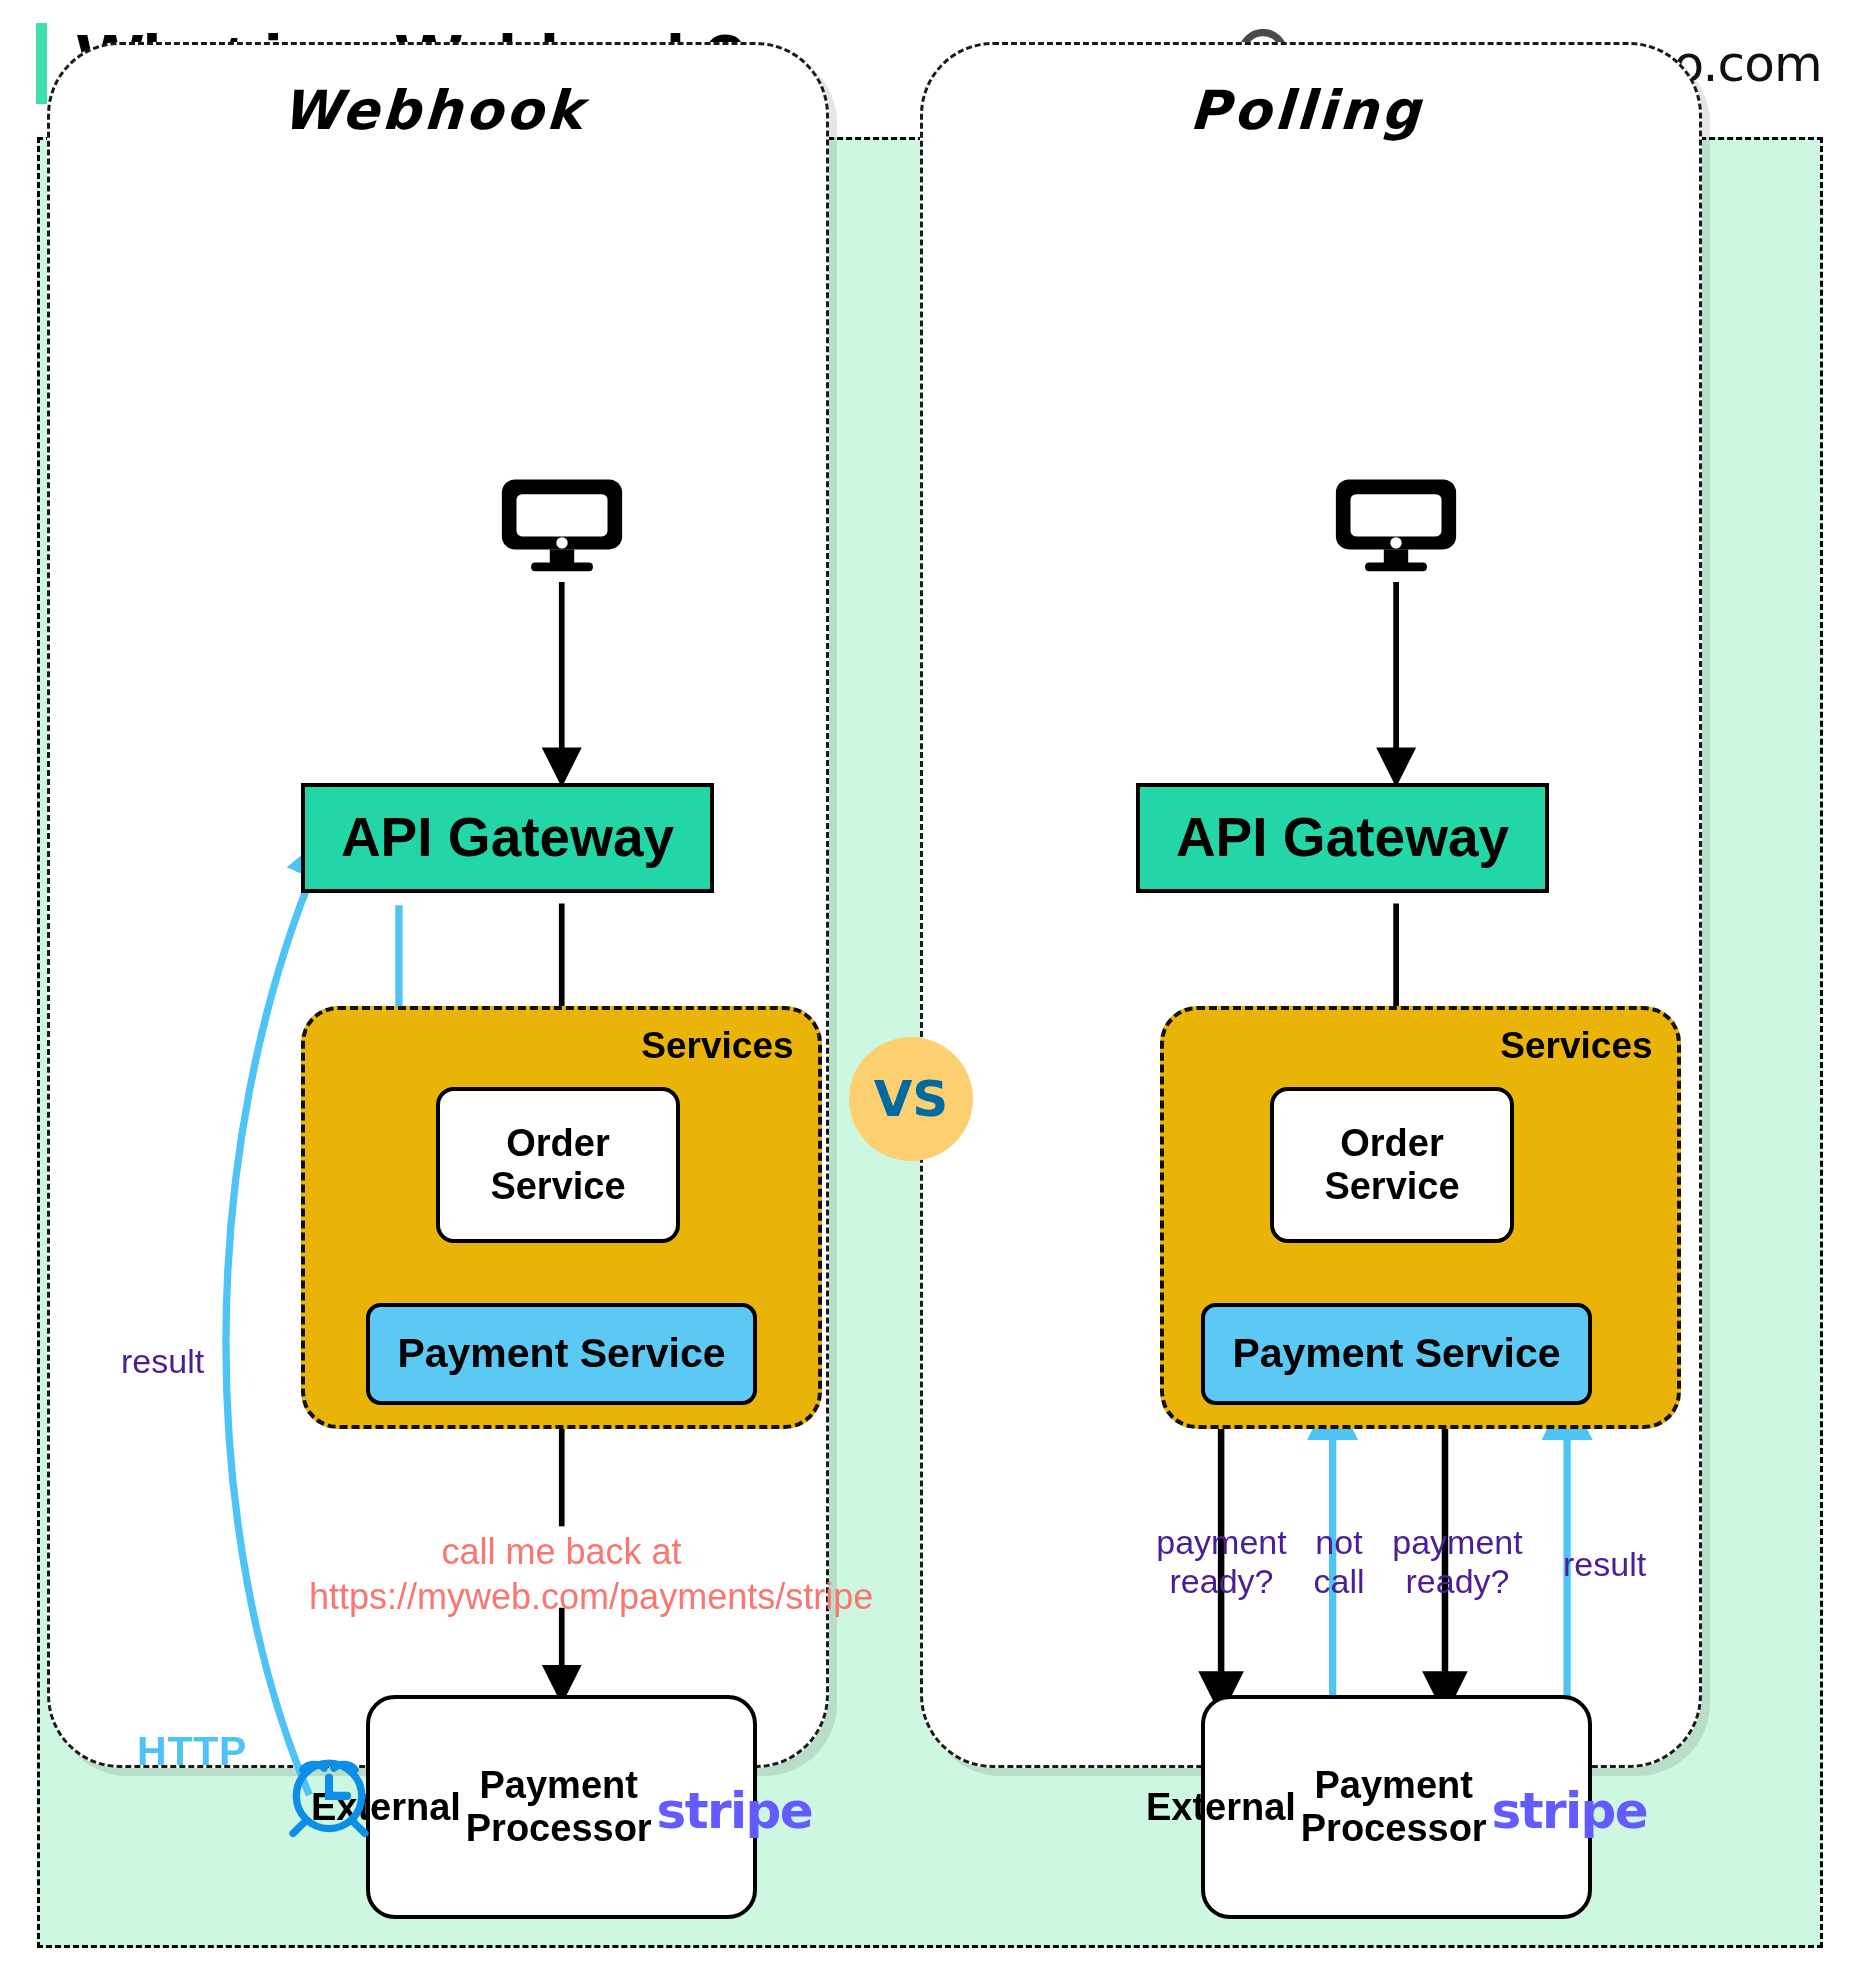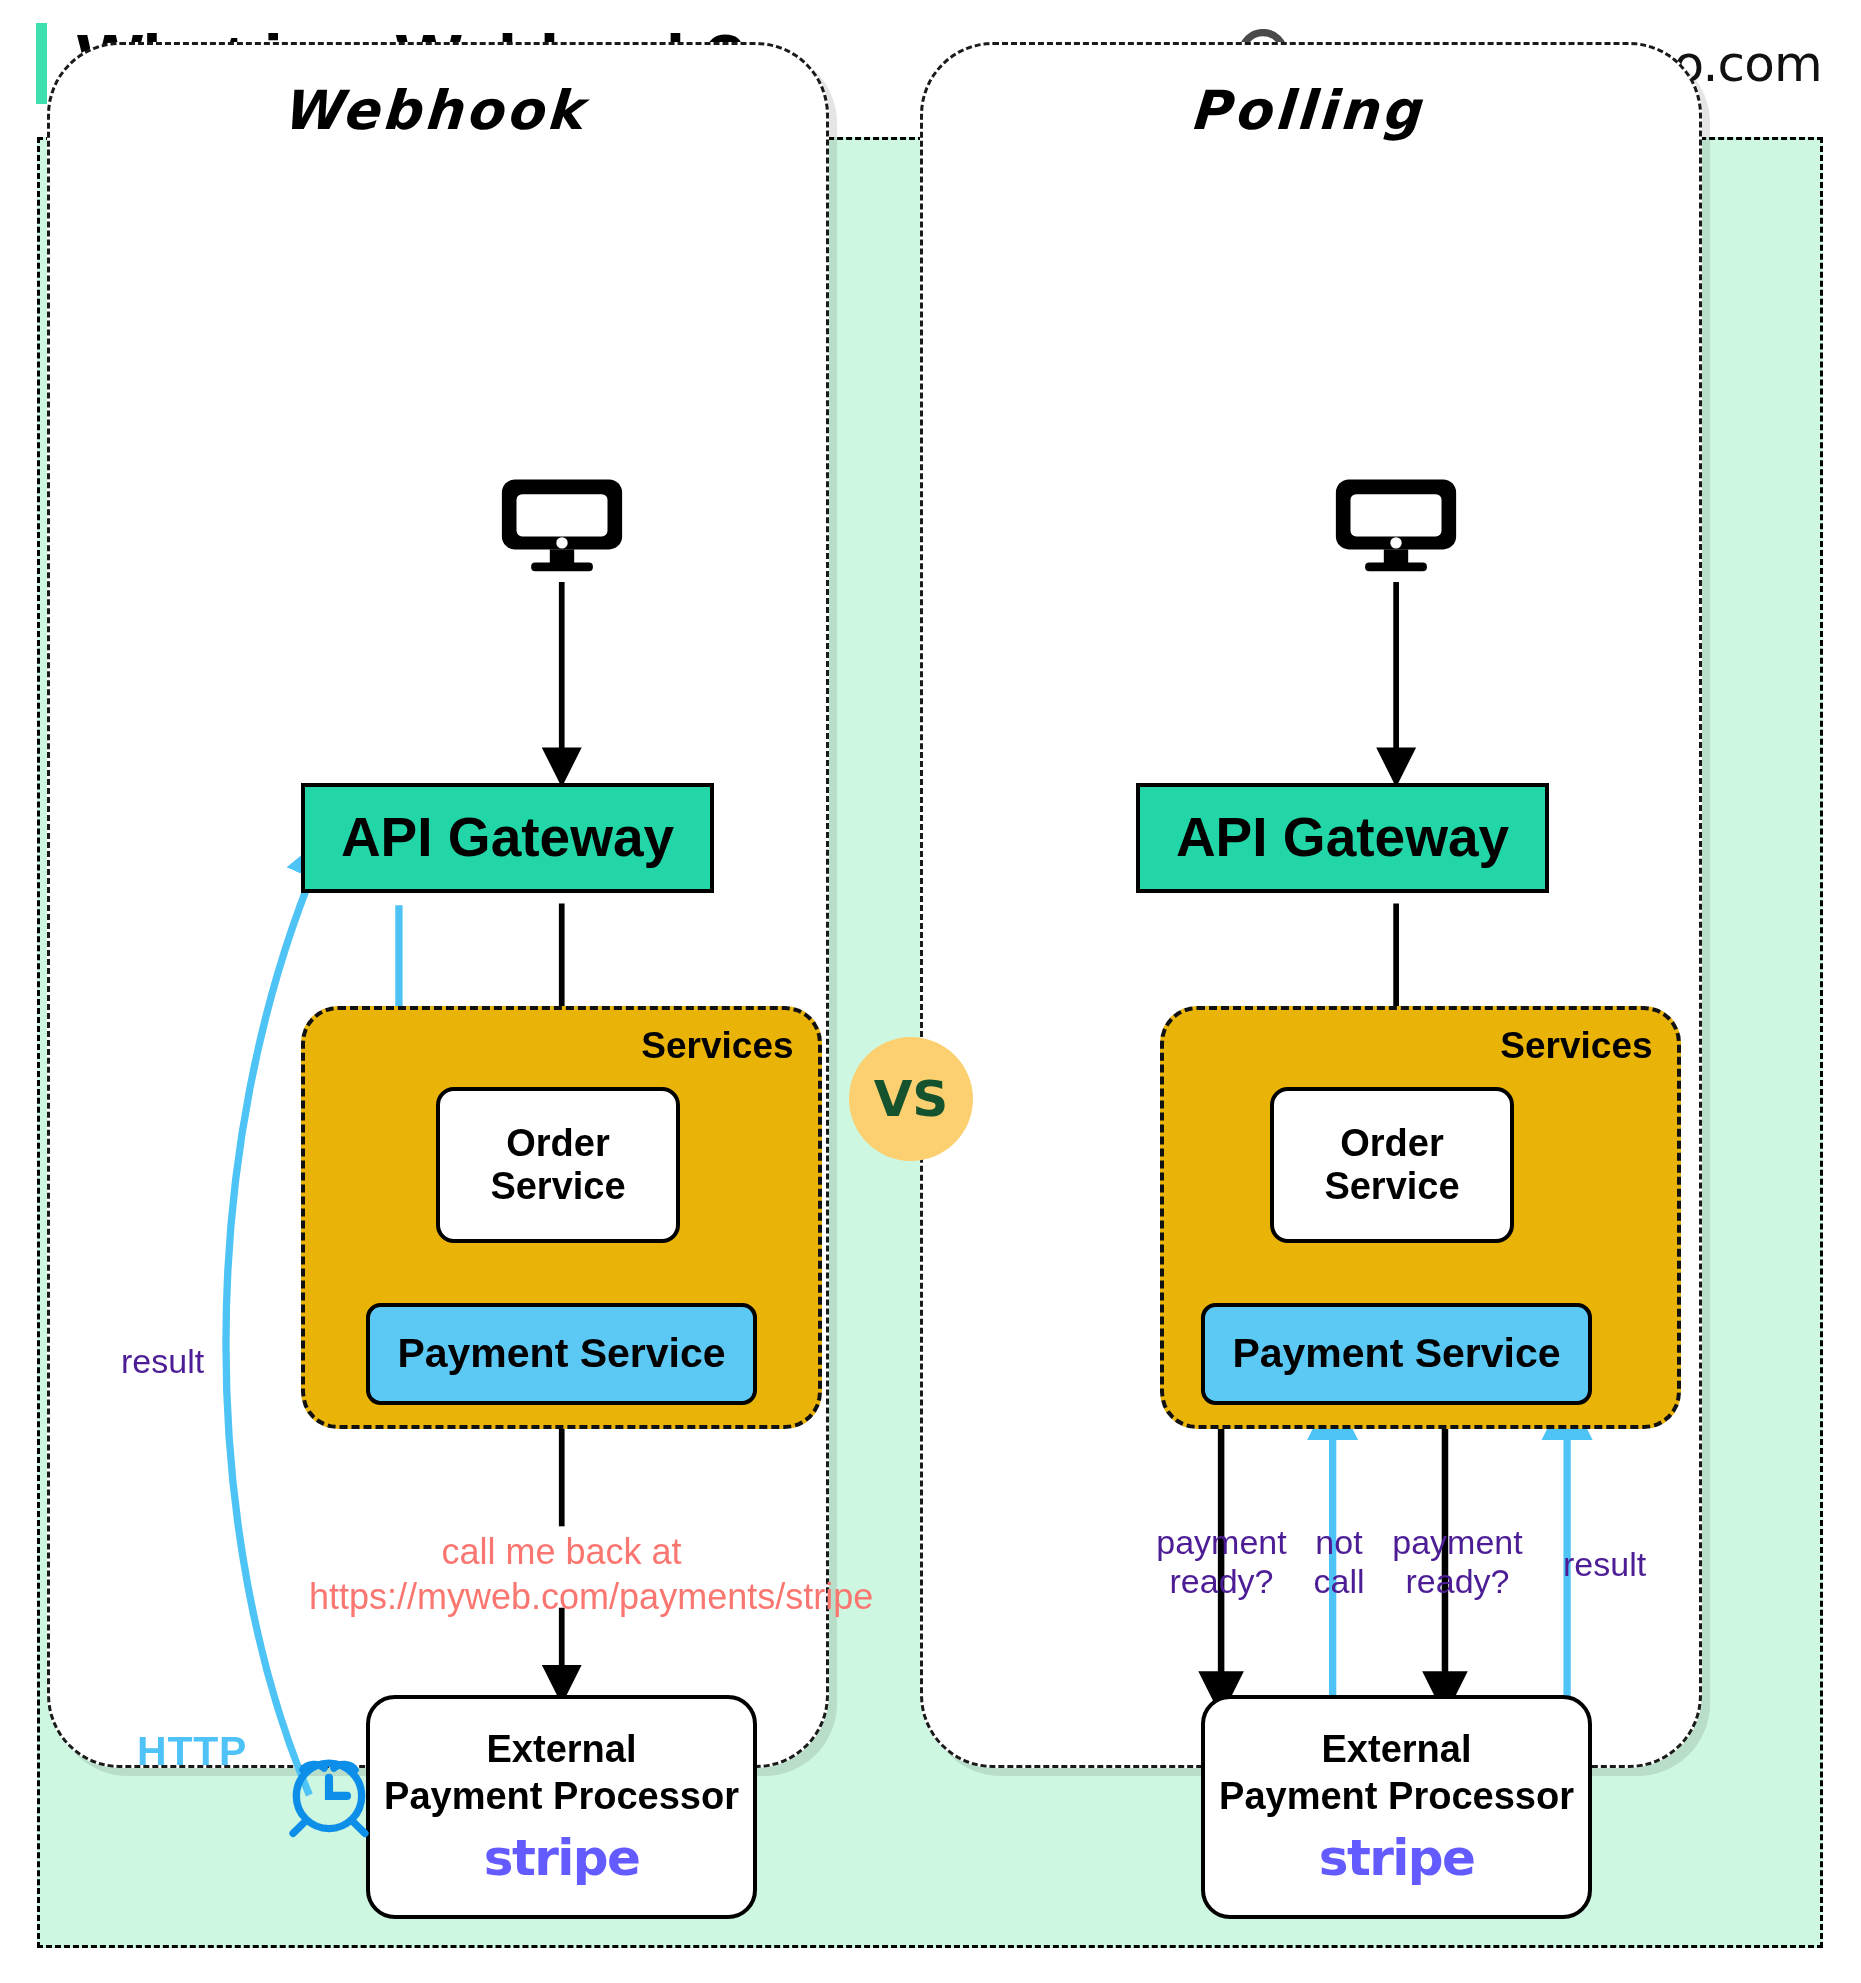--- a/index.html
+++ b/index.html
@@ -32,39 +32,39 @@
 
   
   .node{position:absolute;box-sizing:border-box;display:flex;align-items:center;
         justify-content:center;text-align:center;color:#000;font-weight:bold;line-height:1.12;}
   .gw{width:413px;height:110px;background:#23d6a8;border:4.1px solid #000;font-size:55px;}
   .services{width:521px;height:423px;background:#eab308;border:4.1px dashed #111;border-radius:37px;}
   .services-label{position:absolute;right:24.4px;top:14.7px;font-size:37px;font-weight:bold;color:#000;}
   .order{width:244px;height:156px;background:#fff;border:4.1px solid #000;border-radius:18px;font-size:38px;}
   .pay{width:391px;height:102px;background:#5cc9f5;border:4.1px solid #000;border-radius:14.7px;font-size:41px;}
   .proc{width:391px;height:224px;background:#fff;border:4.1px solid #000;border-radius:29px;
-        flex-direction:column;font-size:38px;gap:4.9px;}
+        flex-direction:row;font-size:38px;gap:4.9px;}
   .stripe{font-family:"DejaVu Sans",sans-serif;font-size:50px;font-weight:bold;color:#635bff;
           letter-spacing:-1.6px;margin-top:8.1px;}
 
   
   .monitor{position:absolute;width:130px;height:98px;}
 
   
   .wires{position:absolute;left:0;top:0;width:1861px;height:1983px;pointer-events:none;}
 
   
   .lbl{position:absolute;color:#4c1d95;font-size:34px;line-height:1.15;text-align:center;white-space:nowrap;}
   .lbl-red{color:#fa7670;font-size:36px;line-height:1.25;text-align:center;}
   .lbl-http{color:#4fc3f7;font-size:41px;font-weight:bold;letter-spacing:0.8px;text-align:center;}
 
   
   .vs{position:absolute;left:849px;top:1037px;width:124px;height:124px;border-radius:50%;
       background:#fcd071;display:flex;align-items:center;justify-content:center;
-      font-family:"DejaVu Sans",sans-serif;font-size:50px;font-weight:bold;color:#14532d;}
+      font-family:"DejaVu Sans",sans-serif;font-size:50px;font-weight:bold;color:#0369a1;}
 </style>
 </head>
 <body>
 
 <div class="page">
 
   <div class="header">
     <div class="title-bar"></div>
     <div class="title">What is a Webhook?</div>
     <div class="brand">

